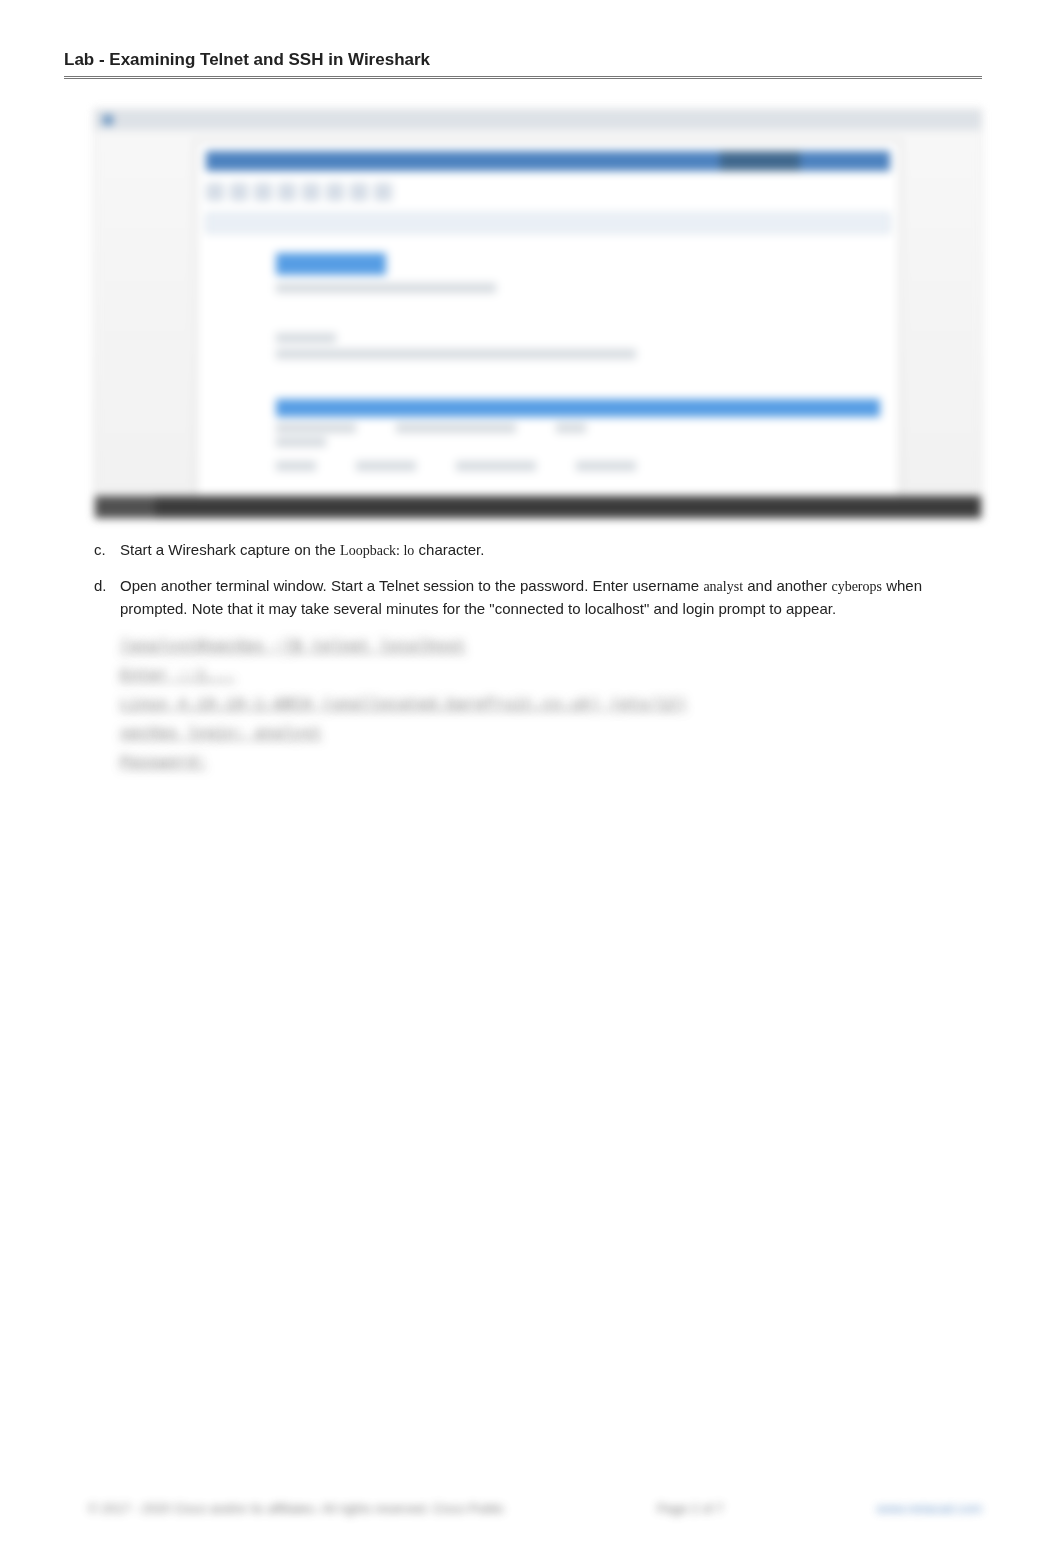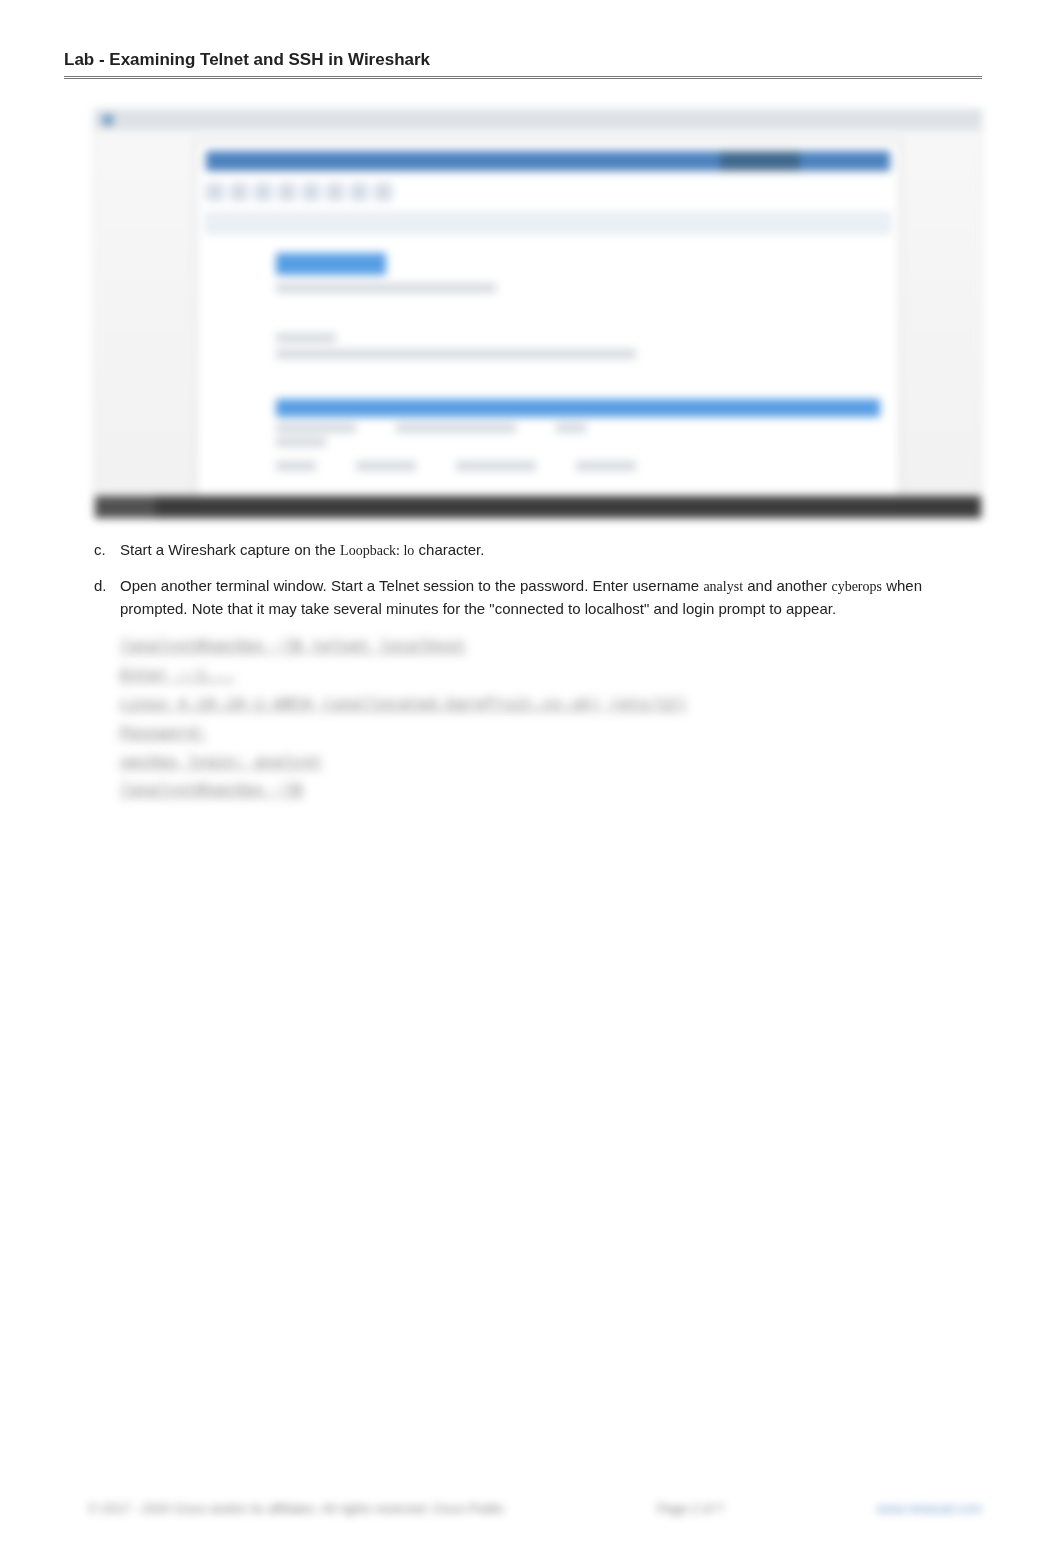--- a/index.html
+++ b/index.html
@@ -230,23 +230,22 @@
       <span>Open another terminal window. Start a Telnet session to the password. Enter username </span><span class="mono">analyst</span><span> and another </span><span class="mono">cyberops</span><span> when prompted. Note that it may take several minutes for the "connected to localhost" and login prompt to appear.</span>
     </div>
   </div>
 
   <div class="terminal">
     <div class="line">[analyst@secOps ~]$ telnet localhost</div>
     <div class="line">Enter ::1...</div>
     <div class="line"></div>
     <div class="line">Linux 4.10.10-1-ARCH (unallocated.barefruit.co.uk) (pts/12)</div>
     <div class="line"></div>
+    <div class="line">secOps login: analyst</div>
     <div class="line">Password:</div>
-    <div class="line">secOps login: analyst</div>
-    <div class="line">[analyst@secOps ~]$</div>
   </div>
 
   <div class="footer">
     <span>© 2017 - 2020 Cisco and/or its affiliates. All rights reserved. Cisco Public</span>
     <span>Page 2 of 7</span>
     <span class="link">www.netacad.com</span>
   </div>
 
 </div>
 

